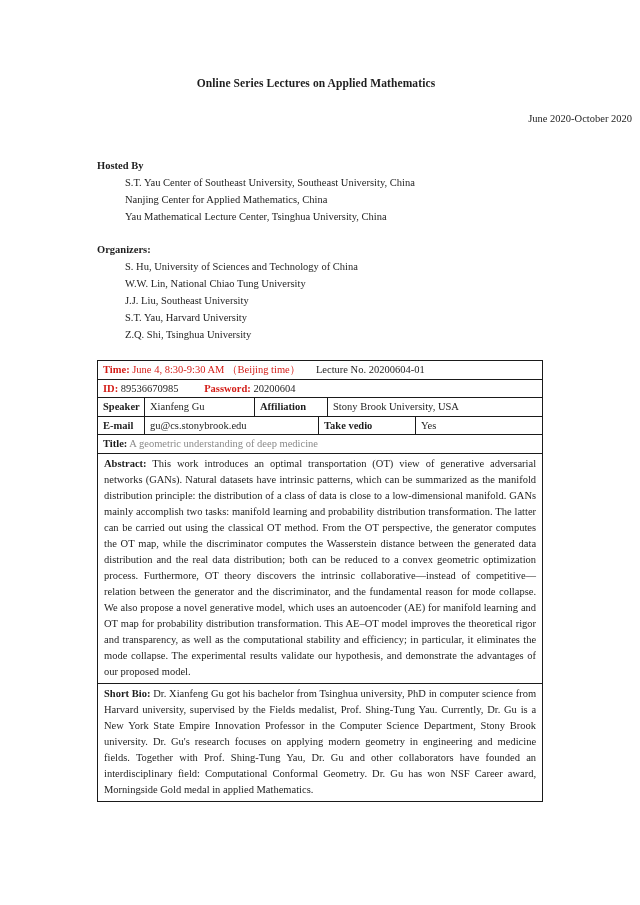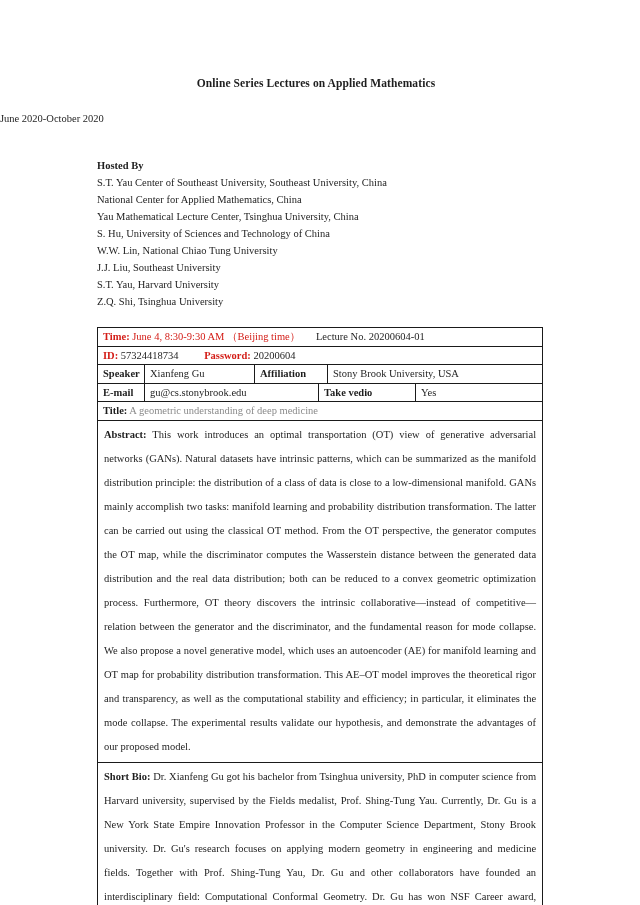--- a/index.html
+++ b/index.html
@@ -16,58 +16,59 @@
   .page-title {
     padding-top: 76px;
     text-align: center;
     font-weight: bold;
     font-size: 11.5px;
     line-height: 14px;
     letter-spacing: 0.1px;
   }
   .date-range {
     margin-top: 22px;
-    text-align: left;
+    text-align: right;
     font-size: 10.5px;
     line-height: 14px;
+    margin-left: 13px;
   }
 
   .content {
     margin-left: 97px;
     width: 445px;
     font-size: 10.5px;
   }
   .heading {
     font-weight: bold;
     margin-top: 31px;
     line-height: 17px;
   }
   .org-heading { margin-top: 16px; }
-  .line { line-height: 17px; }
+  .line { line-height: 17px; margin-left: 28px; }
 
   table.lecture {
     margin-top: 17px;
     width: 445px;
     border-collapse: collapse;
     table-layout: fixed;
     border: 1.5px solid #1a1a1a;
     font-size: 10.5px;
   }
   table.lecture td {
     border: 1px solid #1a1a1a;
     padding: 2px 4px 2px 5px;
     line-height: 13.5px;
     vertical-align: middle;
     overflow: hidden;
     white-space: nowrap;
   }
   table.lecture td.wrap {
     white-space: normal;
     text-align: justify;
-    line-height: 24px;
+    line-height: 16px;
     padding: 2px 6px 3px 6px;
     margin-top: 32px;
   }
   .b { font-weight: bold; }
   .red { color: #d31c16; }
   .redb { color: #d31c16; font-weight: bold; }
   .gray { color: #8a8a8a; }
   .gap-lecture-no { margin-left: 13px; }
   .gap-password { margin-left: 23px; margin-top: 32px; }
 </style>
@@ -76,23 +77,24 @@
 
 <div class="doc">
 
   <div class="page-title">Online Series Lectures on Applied Mathematics</div>
   <div class="date-range">June 2020-October 2020</div>
 
   <div class="content">
 
     <div class="heading">Hosted By</div>
     <div class="line">S.T. Yau Center of Southeast University, Southeast University, China</div>
-    <div class="line">National Center for Applied Mathematics, China</div>
+    <div class="line">Nanjing Center for Applied Mathematics, China</div>
     <div class="line">Yau Mathematical Lecture Center, Tsinghua University, China</div>
 
+    <div class="heading org-heading">Organizers:</div>
     <div class="line">S. Hu, University of Sciences and Technology of China</div>
     <div class="line">W.W. Lin, National Chiao Tung University</div>
     <div class="line">J.J. Liu, Southeast University</div>
     <div class="line">S.T. Yau, Harvard University</div>
     <div class="line">Z.Q. Shi, Tsinghua University</div>
 
     <table class="lecture">
       <colgroup>
         <col style="width:47px">
           <col style="width:110px">
@@ -105,21 +107,21 @@
         <tr>
           <td colspan="6">
             <span class="redb">Time:</span>
             <span class="red">June 4, 8:30-9:30 AM （Beijing time）</span>
             <span class="gap-lecture-no">Lecture No. 20200604-01</span>
           </td>
         </tr>
         <tr>
           <td colspan="6">
             <span class="redb">ID:</span>
-            <span>57324418734</span>
+            <span>89536670985</span>
             <span class="redb gap-password">Password:</span>
             <span>20200604</span>
           </td>
         </tr>
         <tr>
           <td class="b">Speaker</td>
           <td>Xianfeng Gu</td>
           <td colspan="2" class="b">Affiliation</td>
           <td colspan="2">Stony Brook University, USA</td>
         </tr>

